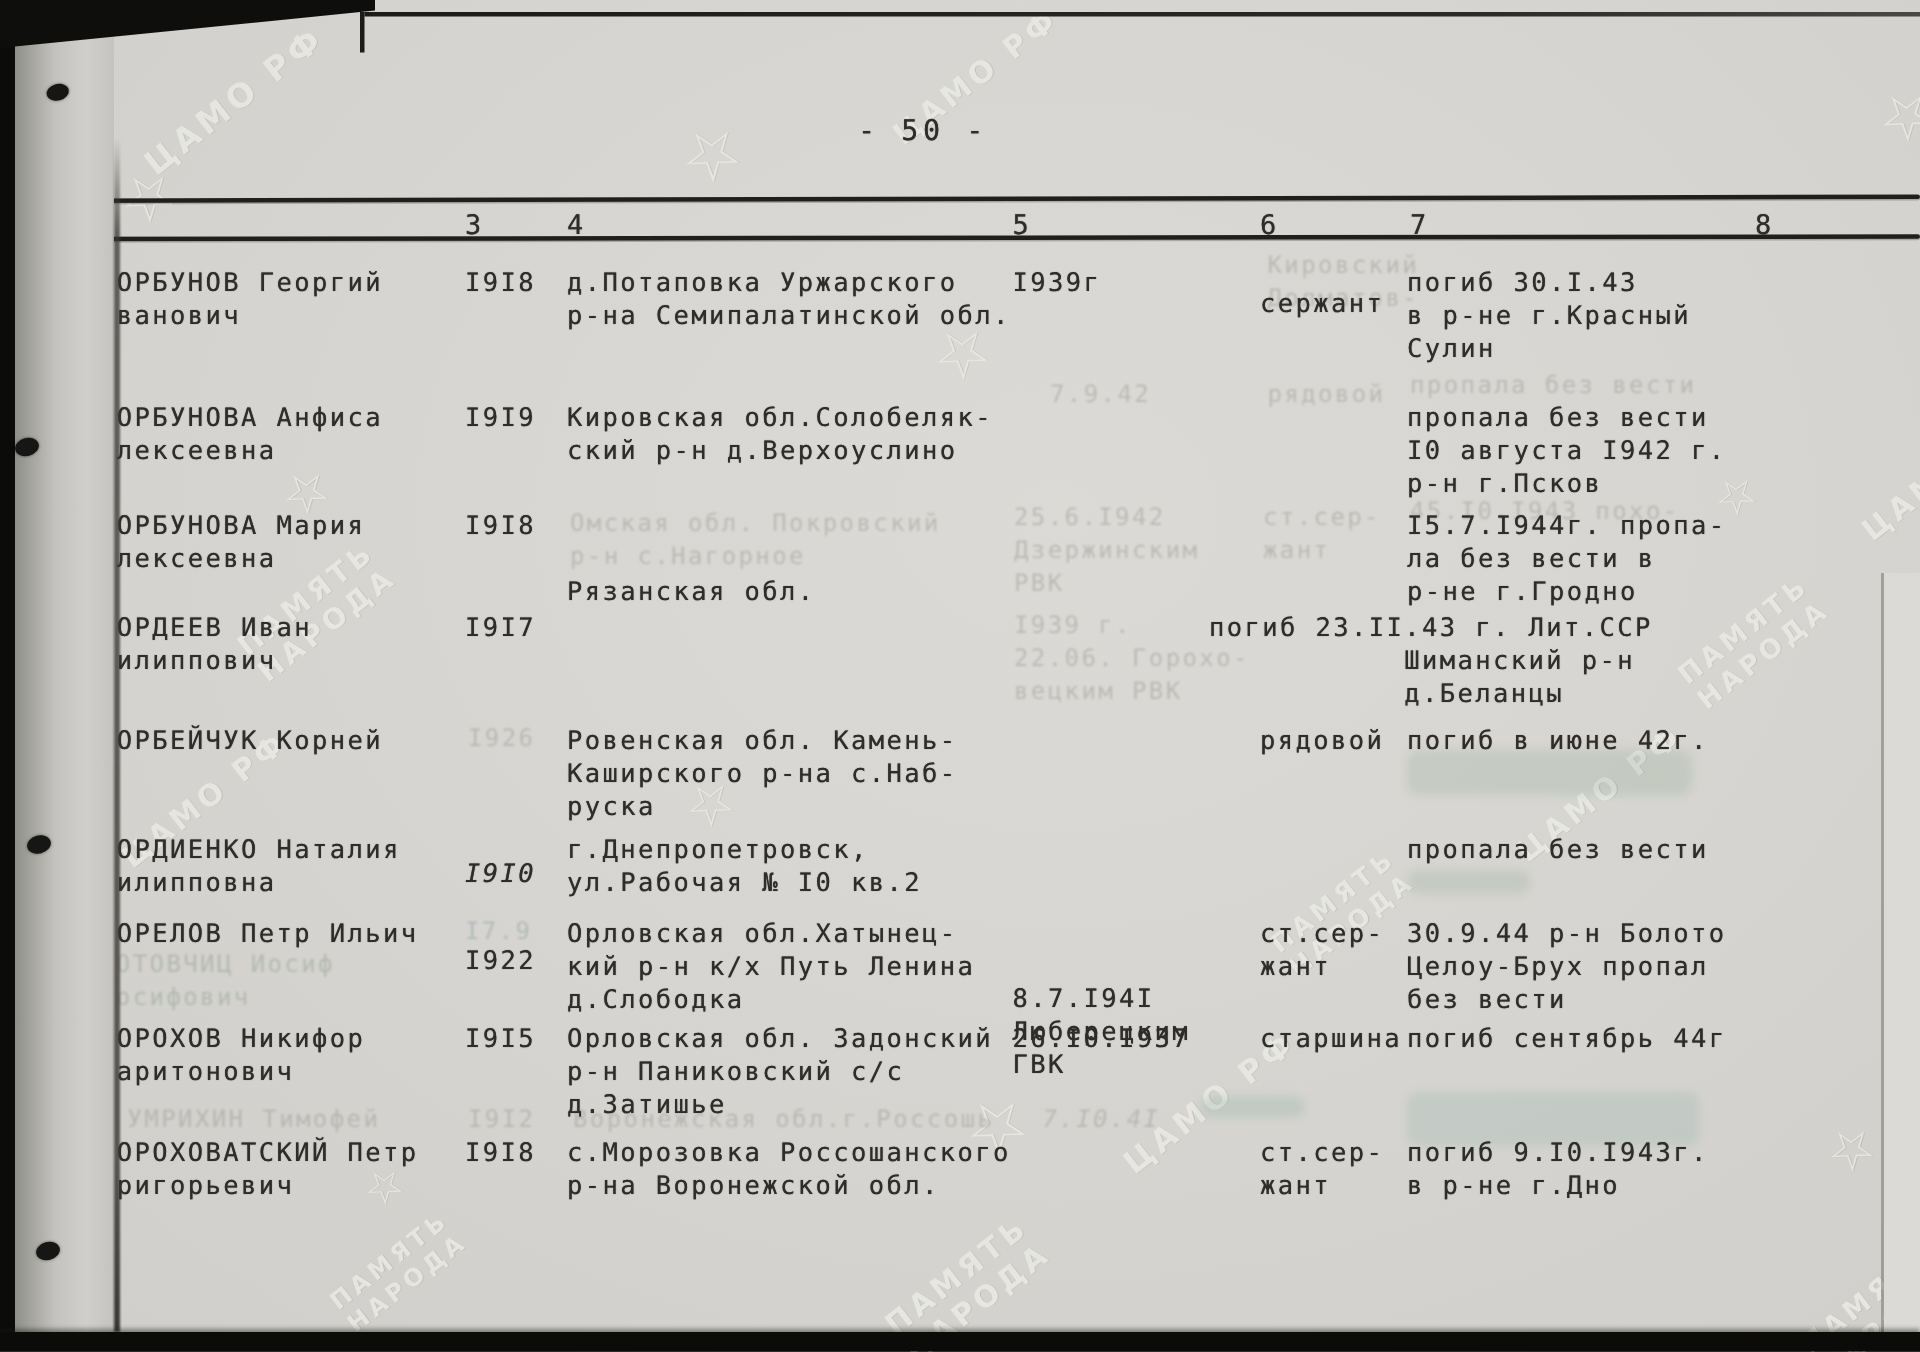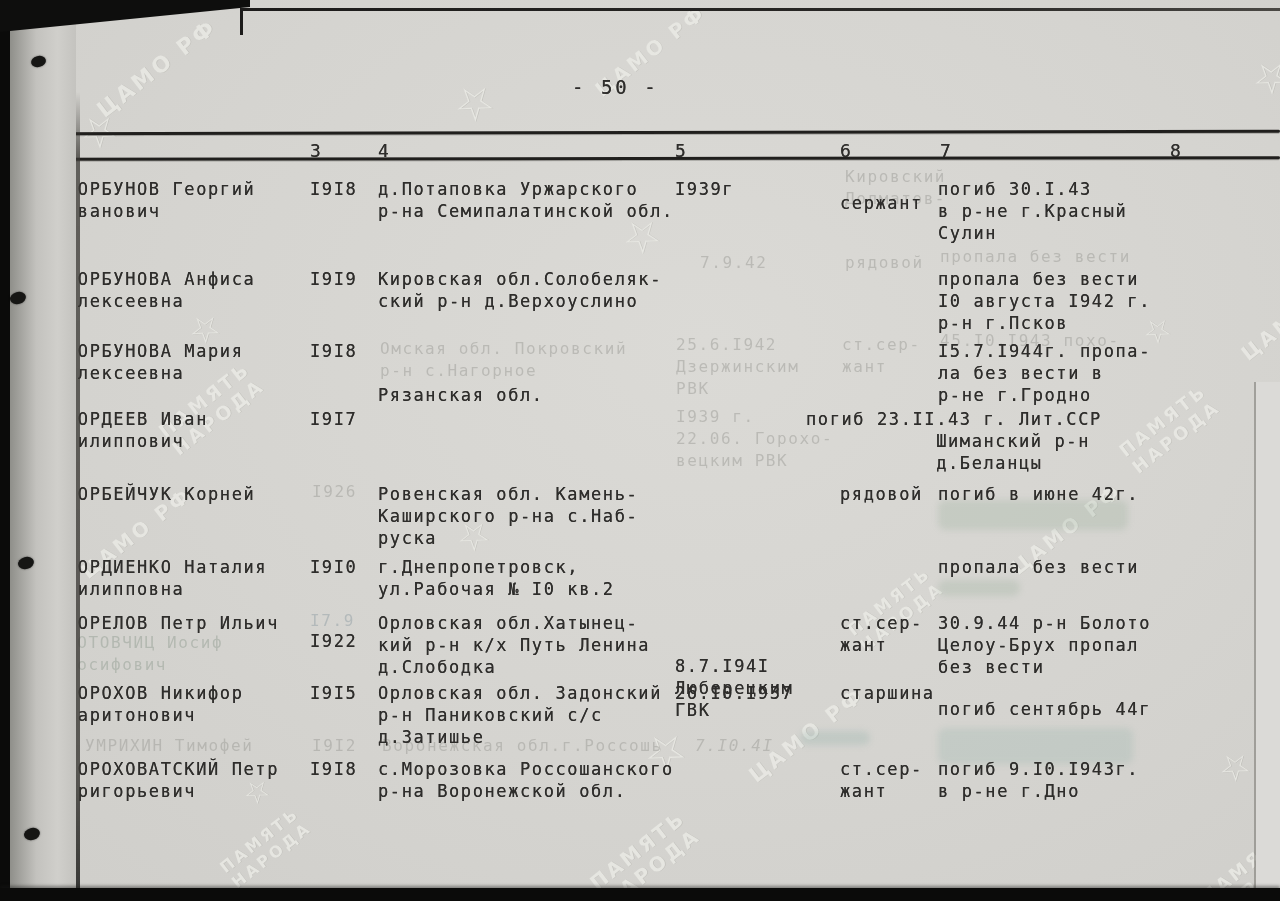--- a/index.html
+++ b/index.html
@@ -177,21 +177,21 @@
       <div class="tw" style="left: 28px; top: 483px;">429</div>
       <div class="tw" style="left: 66px; top: 483px;">ГОРБЕЙЧУК Корней</div>
       <div class="tw" style="left: 378px; top: 483px;">Ровенская обл. Камень-
 Каширского р-на с.Наб-
 руска</div>
       <div class="tw" style="left: 840px; top: 483px;">рядовой</div>
       <div class="tw" style="left: 938px; top: 483px;">погиб в июне 42г.</div>
       <div class="tw" style="left: 28px; top: 556px;">430</div>
       <div class="tw" style="left: 66px; top: 556px;">ГОРДИЕНКО Наталия
 Филипповна</div>
-      <div class="tw" style="left: 310px; top: 556px;">I9I0</div>
+      <div class="tw" style="left: 310px; top: 572px; font-style: italic;">I9I0</div>
       <div class="tw" style="left: 378px; top: 556px;">г.Днепропетровск,
 ул.Рабочая № I0 кв.2</div>
       <div class="tw" style="left: 938px; top: 556px;">пропала без вести</div>
       <div class="tw" style="left: 28px; top: 612px;">43I</div>
       <div class="tw" style="left: 66px; top: 612px;">ГОРЕЛОВ Петр Ильич</div>
       <div class="tw" style="left: 310px; top: 630px;">I922</div>
       <div class="tw" style="left: 378px; top: 612px;">Орловская обл.Хатынец-
 кий р-н к/х Путь Ленина
 д.Слободка</div>
       <div class="tw" style="left: 675px; top: 612px; margin-top: 43px;">8.7.I94I
@@ -204,21 +204,21 @@
 без вести</div>
       <div class="tw" style="left: 28px; top: 682px;">432</div>
       <div class="tw" style="left: 66px; top: 682px;">ГОРОХОВ Никифор
 Харитонович</div>
       <div class="tw" style="left: 310px; top: 682px;">I9I5</div>
       <div class="tw" style="left: 378px; top: 682px;">Орловская обл. Задонский
 р-н Паниковский с/с
 д.Затишье</div>
       <div class="tw" style="left: 675px; top: 682px;">26.I0.I937</div>
       <div class="tw" style="left: 840px; top: 682px;">старшина</div>
-      <div class="tw" style="left: 938px; top: 682px; margin-top: 16px;">погиб сентябрь 44г</div>
+      <div class="tw" style="left: 938px; top: 682px;">погиб сентябрь 44г</div>
       <div class="tw" style="left: 28px; top: 758px;">433</div>
       <div class="tw" style="left: 66px; top: 758px;">ГОРОХОВАТСКИЙ Петр
 Григорьевич</div>
       <div class="tw" style="left: 310px; top: 758px;">I9I8</div>
       <div class="tw" style="left: 378px; top: 758px;">с.Морозовка Россошанского
 р-на Воронежской обл.</div>
       <div class="tw" style="left: 840px; top: 758px;">ст.сер-
 жант</div>
       <div class="tw" style="left: 938px; top: 758px;">погиб 9.I0.I943г.
 в р-не г.Дно</div>

